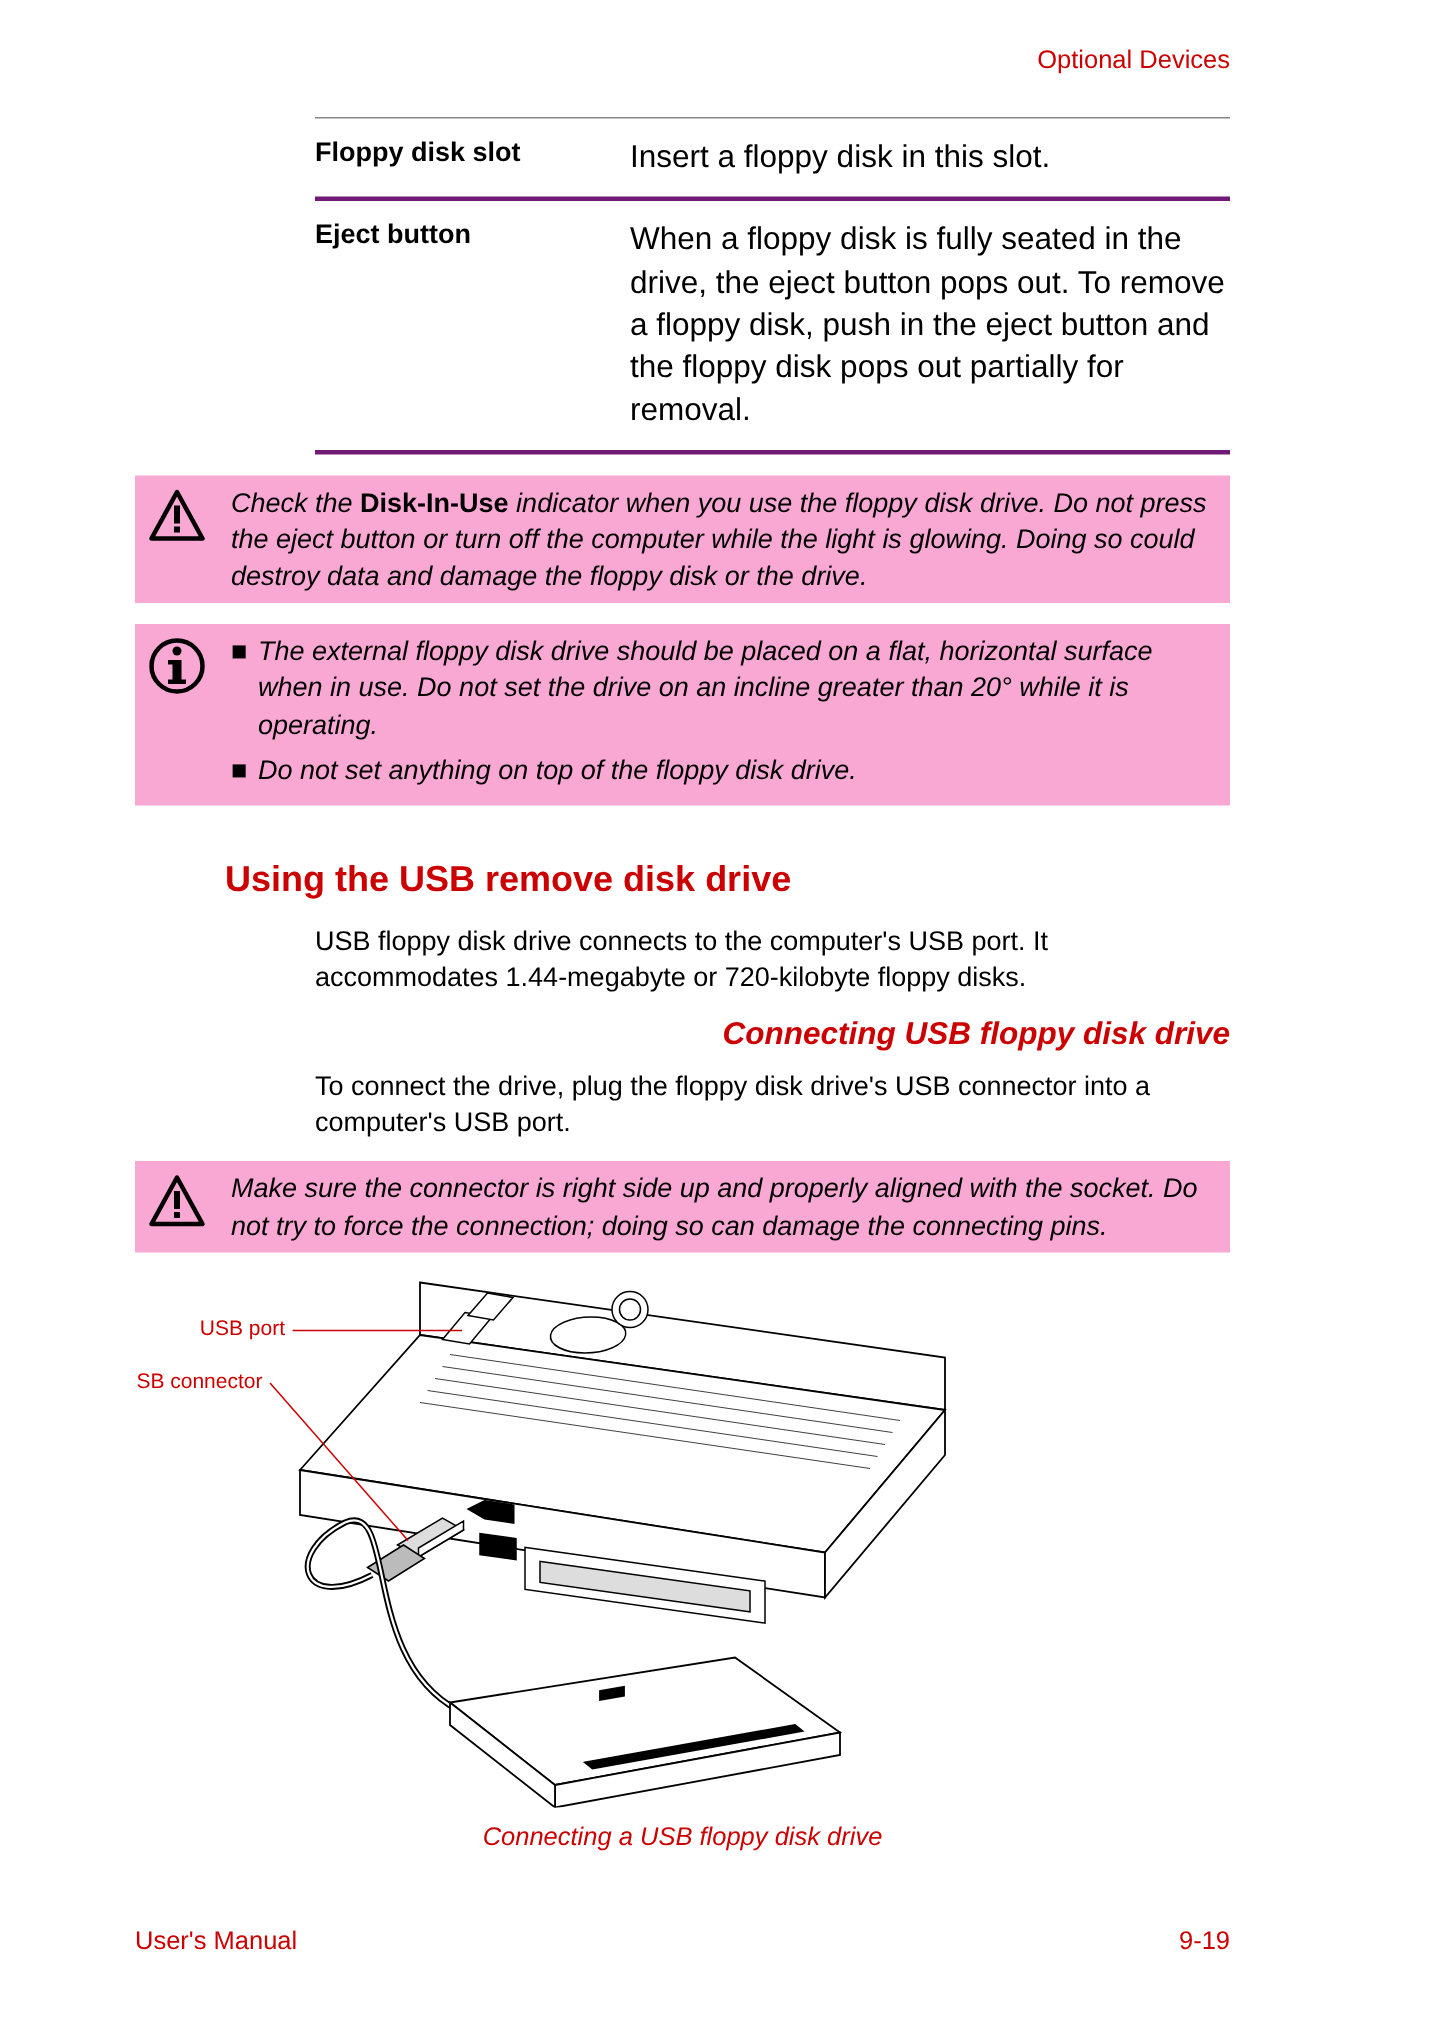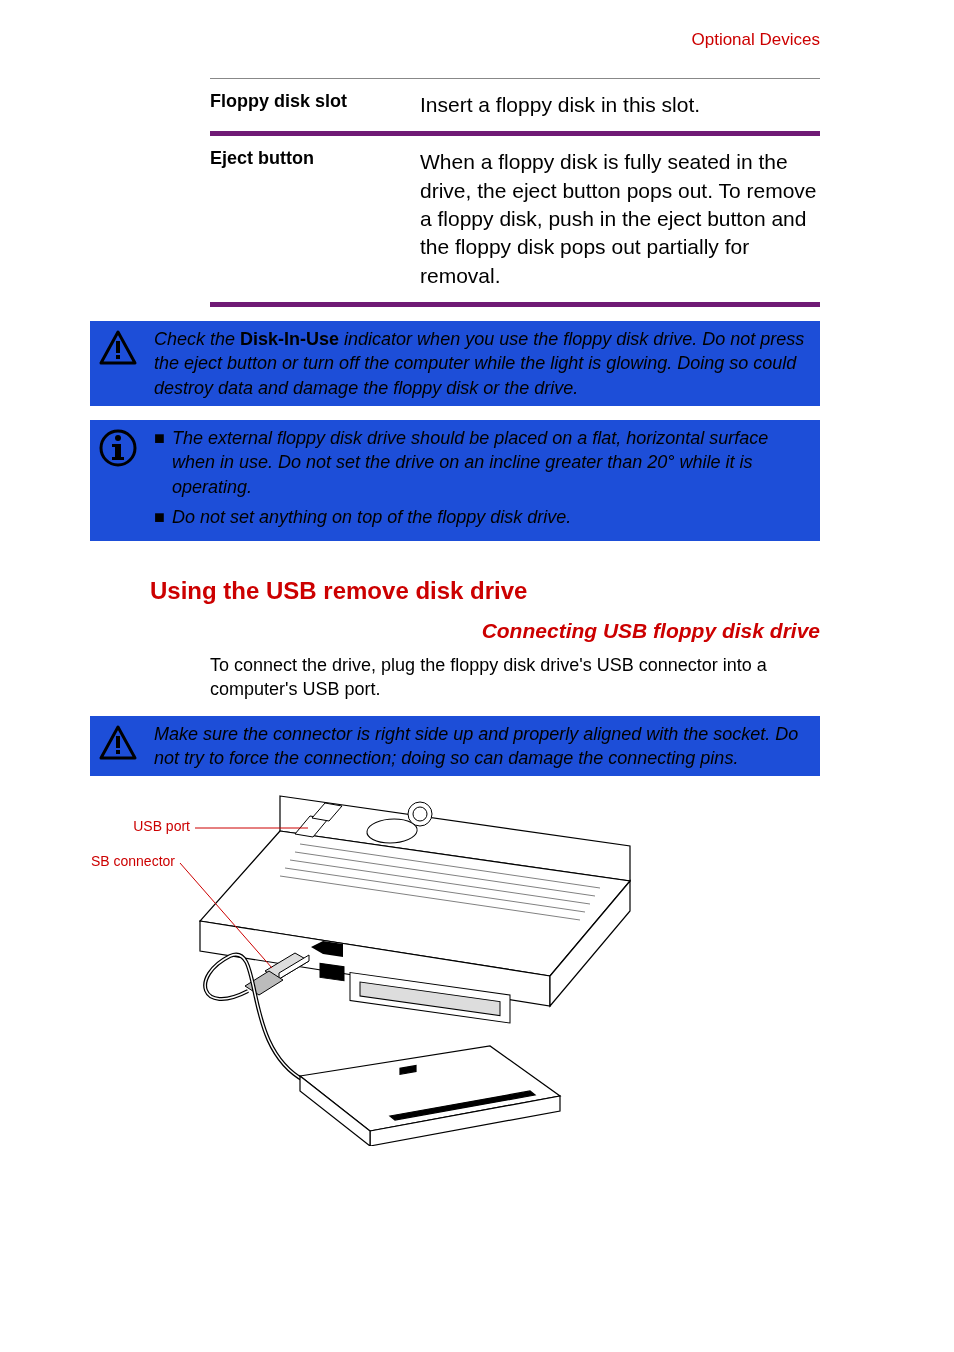--- a/index.html
+++ b/index.html
@@ -1,24 +1,24 @@
 <!DOCTYPE html>
 <html><head>
 <meta charset="utf-8">
 <style>
   * { box-sizing: border-box; margin: 0; padding: 0; }
   html, body { width: 954px; height: 1352px; background: #fff; font-family: Arial, Helvetica, sans-serif; color: #000; }
   .page { width: 910px; height: 1352px; position: relative; padding: 30px 90px 0 90px; }
   .header-link { text-align: right; color: #cc0000; font-size: 17px; margin-bottom: 28px; }
   .content { margin-left: 120px; }
   .def-table { width: 100%; border-top: 1px solid #888; }
-  .def-row { display: flex; border-bottom: 5px solid #701a75; padding: 12px 0; gap: 20px; }
+  .def-row { display: flex; border-bottom: 3px solid #701a75; padding: 12px 0; gap: 20px; }
   .def-term { flex: 0 0 190px; font-weight: bold; font-size: 18px; }
   .def-desc { flex: 1; font-size: 21px; line-height: 1.35; }
-  .note-block { display: flex; align-items: flex-start; background: #1d4ed8; margin-top: 14px; padding: 6px 8px; }
+  .note-block { display: flex; align-items: flex-start; background: #f9a8d4; margin-top: 14px; padding: 6px 8px; }
   .note-icon-col { flex: 0 0 56px; display: flex; justify-content: flex-start; padding-top: 2px; }
   .note-body { flex: 1; font-style: italic; font-size: 18px; line-height: 1.35; }
   .bold { font-weight: bold; font-style: normal; }
   .note-body .bold { font-style: normal; }
   .bullet-list { list-style: none; }
   .bullet-list li { display: flex; align-items: flex-start; margin-bottom: 6px; }
   .bullet-list li .sq { flex: 0 0 18px; font-size: 18px; line-height: 1.2; padding-top: 2px; font-style: normal;}
   .bullet-list li .txt { flex: 1; }
   .section-h { color: #cc0000; font-weight: bold; font-size: 24px; margin-top: 36px; margin-bottom: 14px; margin-left: 60px; font-family: Arial, Helvetica, sans-serif; }
   .body-p { margin-left: 120px; font-size: 18px; line-height: 1.35; margin-bottom: 14px; }
@@ -80,20 +80,21 @@
           </li>
         <li>
             <span class="sq">■</span>
             <span class="txt">Do not set anything on top of the floppy disk drive.</span>
           </li>
       </ul>
     </div>
   </div>
 
   <h2 class="section-h">Using the USB remove disk drive</h2>
+  <p class="body-p">USB floppy disk drive connects to the computer's USB port. It accommodates 1.44-megabyte or 720-kilobyte floppy disks.</p>
 
   <h3 class="subsection-h">Connecting USB floppy disk drive</h3>
   <p class="body-p">To connect the drive, plug the floppy disk drive's USB connector into a computer's USB port.</p>
 
   <div class="note-block">
     <div class="note-icon-col">
       <svg width="40" height="40" viewBox="0 0 40 40">
         <polygon points="20,3 37,34 3,34" fill="none" stroke="#000" stroke-width="3" stroke-linejoin="round"></polygon>
         <rect x="18" y="12" width="4" height="12" fill="#000"></rect>
         <rect x="18" y="26" width="4" height="4" fill="#000"></rect>
@@ -166,15 +167,20 @@
         <path d="M 300 330 L 440 305 L 445 309 L 305 334 Z" fill="#000"></path>
 
         <rect x="310" y="337" width="16" height="6" transform="skewY(-10)" fill="#000"></rect>
       </g>
 
       <text x="100" y="45" class="callout-label" text-anchor="end">USB port</text>
       <line class="callout-line" x1="105" y1="42" x2="218" y2="42"></line>
       <text x="85" y="80" class="callout-label" text-anchor="end">USB connector</text>
       <line class="callout-line" x1="90" y1="77" x2="182" y2="182"></line>
     </svg>
+    <div class="figure-caption">Connecting a USB floppy disk drive</div>
   </div>
 
+  <div class="footer">
+    <span>User's Manual</span>
+    <span>9-19</span>
+  </div>
 </div>
 
 </body></html>

